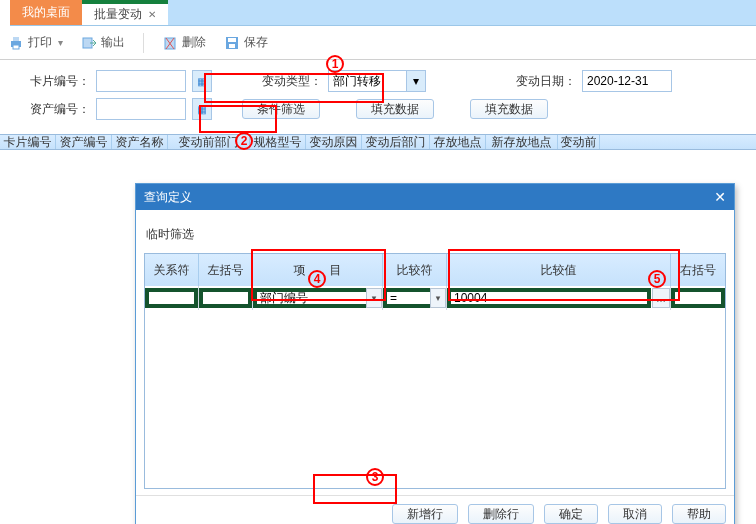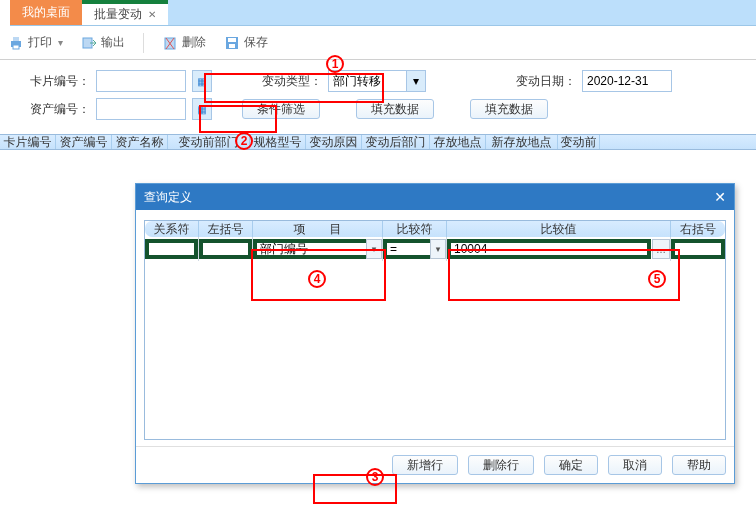--- a/index.html
+++ b/index.html
@@ -36,21 +36,21 @@
   .ghc { flex: 0 0 auto; padding: 0 2px; display:flex; align-items:center; justify-content:center; border-right:1px solid #a8cdee; color:#333; white-space:nowrap; }
   .gridbody { height: 16px; background:#fff; }
 
   
   .dialog { position: absolute; left: 135px; top: 183px; width: 600px; background: #fff; border: 1px solid #5b9cd6; box-shadow: 2px 3px 6px rgba(0,0,0,.25); }
   .dlg-title { background: #2e79c4; color:#fff; height: 26px; display:flex; align-items:center; justify-content:space-between; padding:0 8px; }
   .dlg-close { color:#fff; cursor:pointer; font-size:14px; }
   .dlg-body { padding: 10px 8px 6px 8px; }
   .dlg-sub { padding: 6px 2px 10px 2px; color:#333; }
   .qgrid { border:1px solid #99bbdd; }
-  .qhdr { display:flex; background:linear-gradient(#d8ecff,#c6e2fc); height:16px;border-radius:7px; }
+  .qhdr { display:flex; background:linear-gradient(#d8ecff,#c6e2fc); height:32px; }
   .qhc { flex:0 0 auto; border-right:1px solid #a8cdee; display:flex; align-items:center; justify-content:center; color:#333; }
   .qhc:last-child{ border-right:none;}
   .qrow { display:flex; height:24px; background:#fff;}
   .qcell { flex:0 0 auto; border-right:1px solid #cfd9e2; display:flex; align-items:center; }
   .qcell:last-child { border-right:none; }
   .qcell .cellin { width:100%; height:20px; border:4px solid #14532d; background:#fff; padding:0 3px; }
   .cellcombo { display:flex; width:100%; }
   .cellcombo .cellin { border-right:none; flex:1; }
   .cellcombo .dd { width:16px; height:20px; border:1px solid #b7c5d4; background:#eef4fa; display:flex; align-items:center; justify-content:center; font-size:9px; color:#555; cursor:pointer;}
   .dotbtn { width:18px; height:20px; border:1px solid #b7c5d4; background:#eef4fa; display:flex; align-items:center; justify-content:center; font-size:10px; color:#555; cursor:pointer; margin-left:1px;}
@@ -159,20 +159,21 @@
   <div class="ghc" style="width:42px">变动前</div>
 </div>
 <div class="gridbody"></div>
 
 <div class="dialog">
   <div class="dlg-title">
     <span>查询定义</span>
     <span class="dlg-close">✕</span>
   </div>
   <div class="dlg-body">
+    <div class="dlg-sub">临时筛选</div>
     <div class="qgrid">
       <div class="qhdr">
         <div class="qhc" style="width:54px">关系符</div>
         <div class="qhc" style="width:54px">左括号</div>
         <div class="qhc" style="width:130px">项　　目</div>
         <div class="qhc" style="width:64px">比较符</div>
         <div class="qhc" style="width:224px">比较值</div>
         <div class="qhc" style="width:54px">右括号</div>
       </div>
       <div class="qrow">

